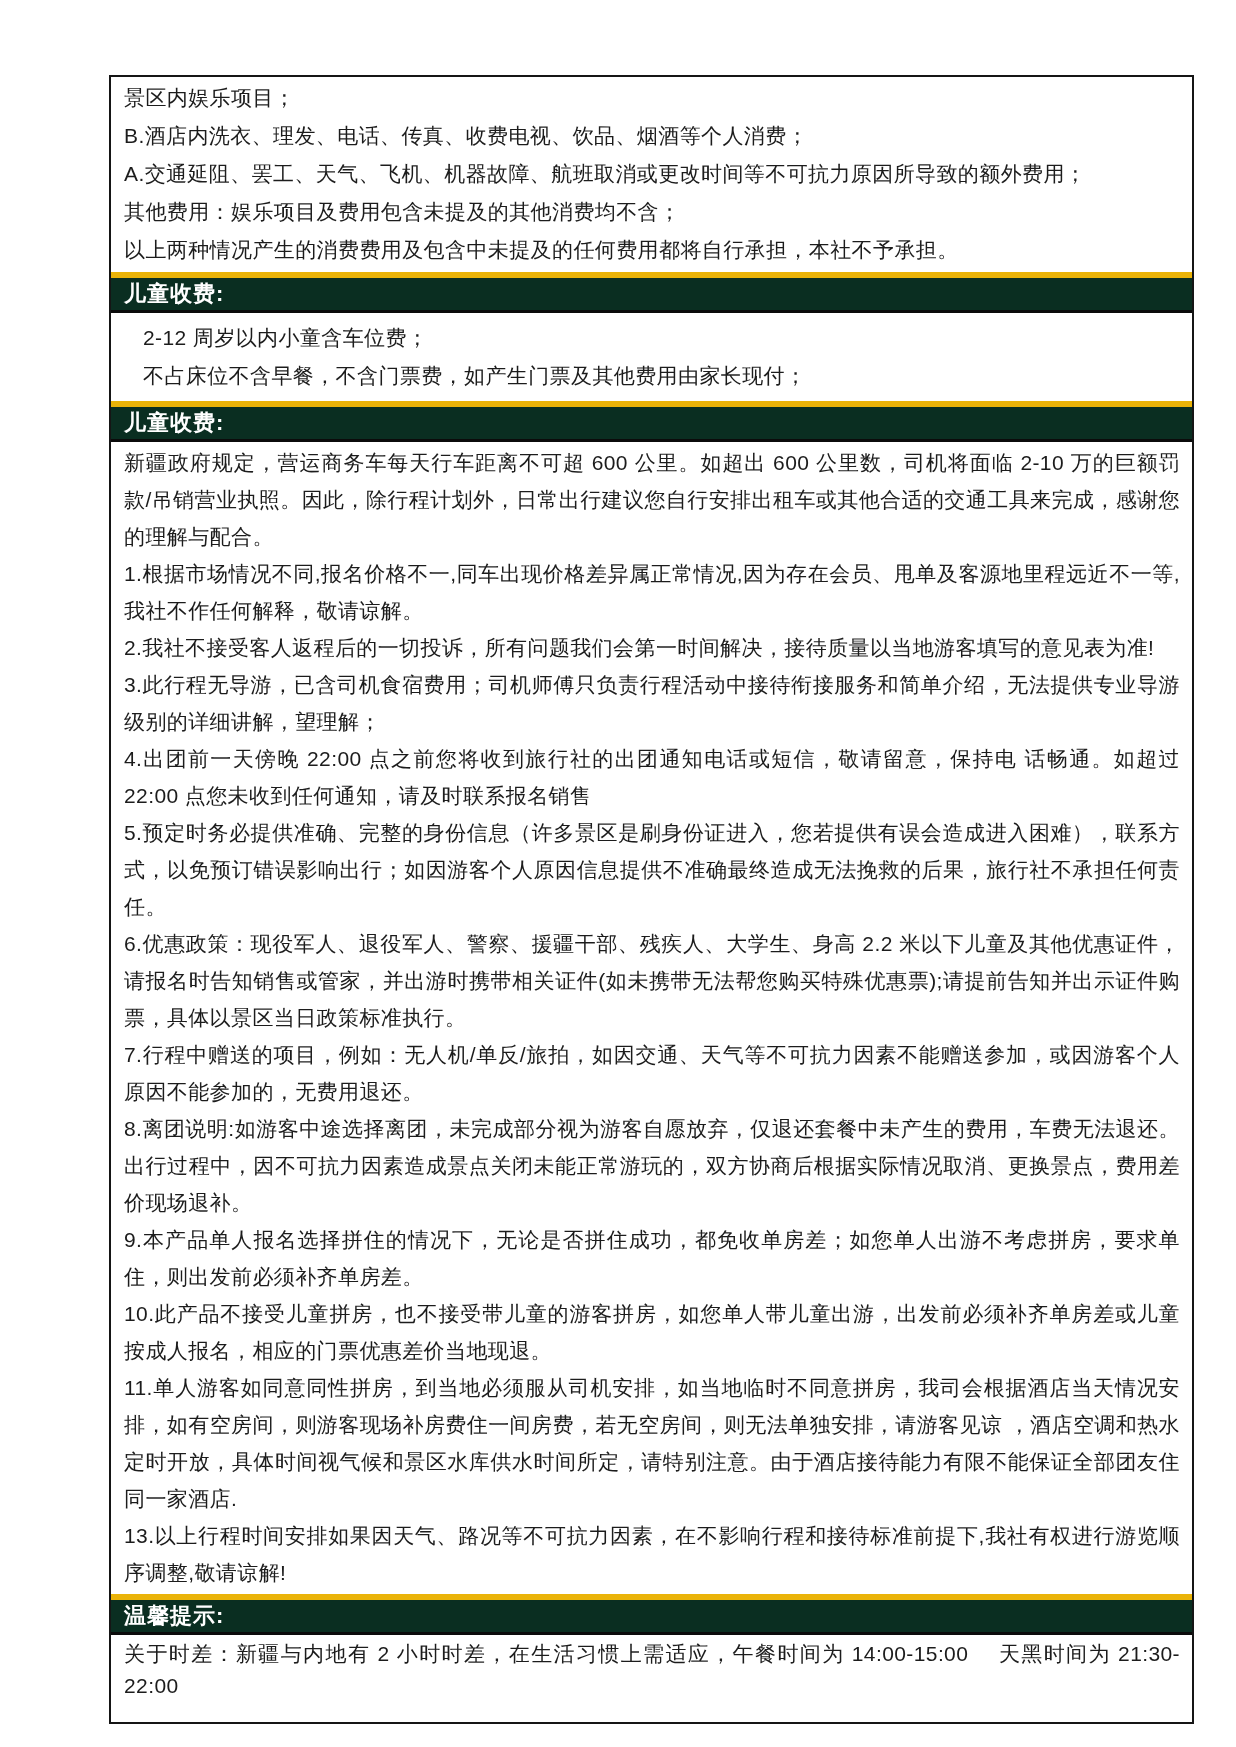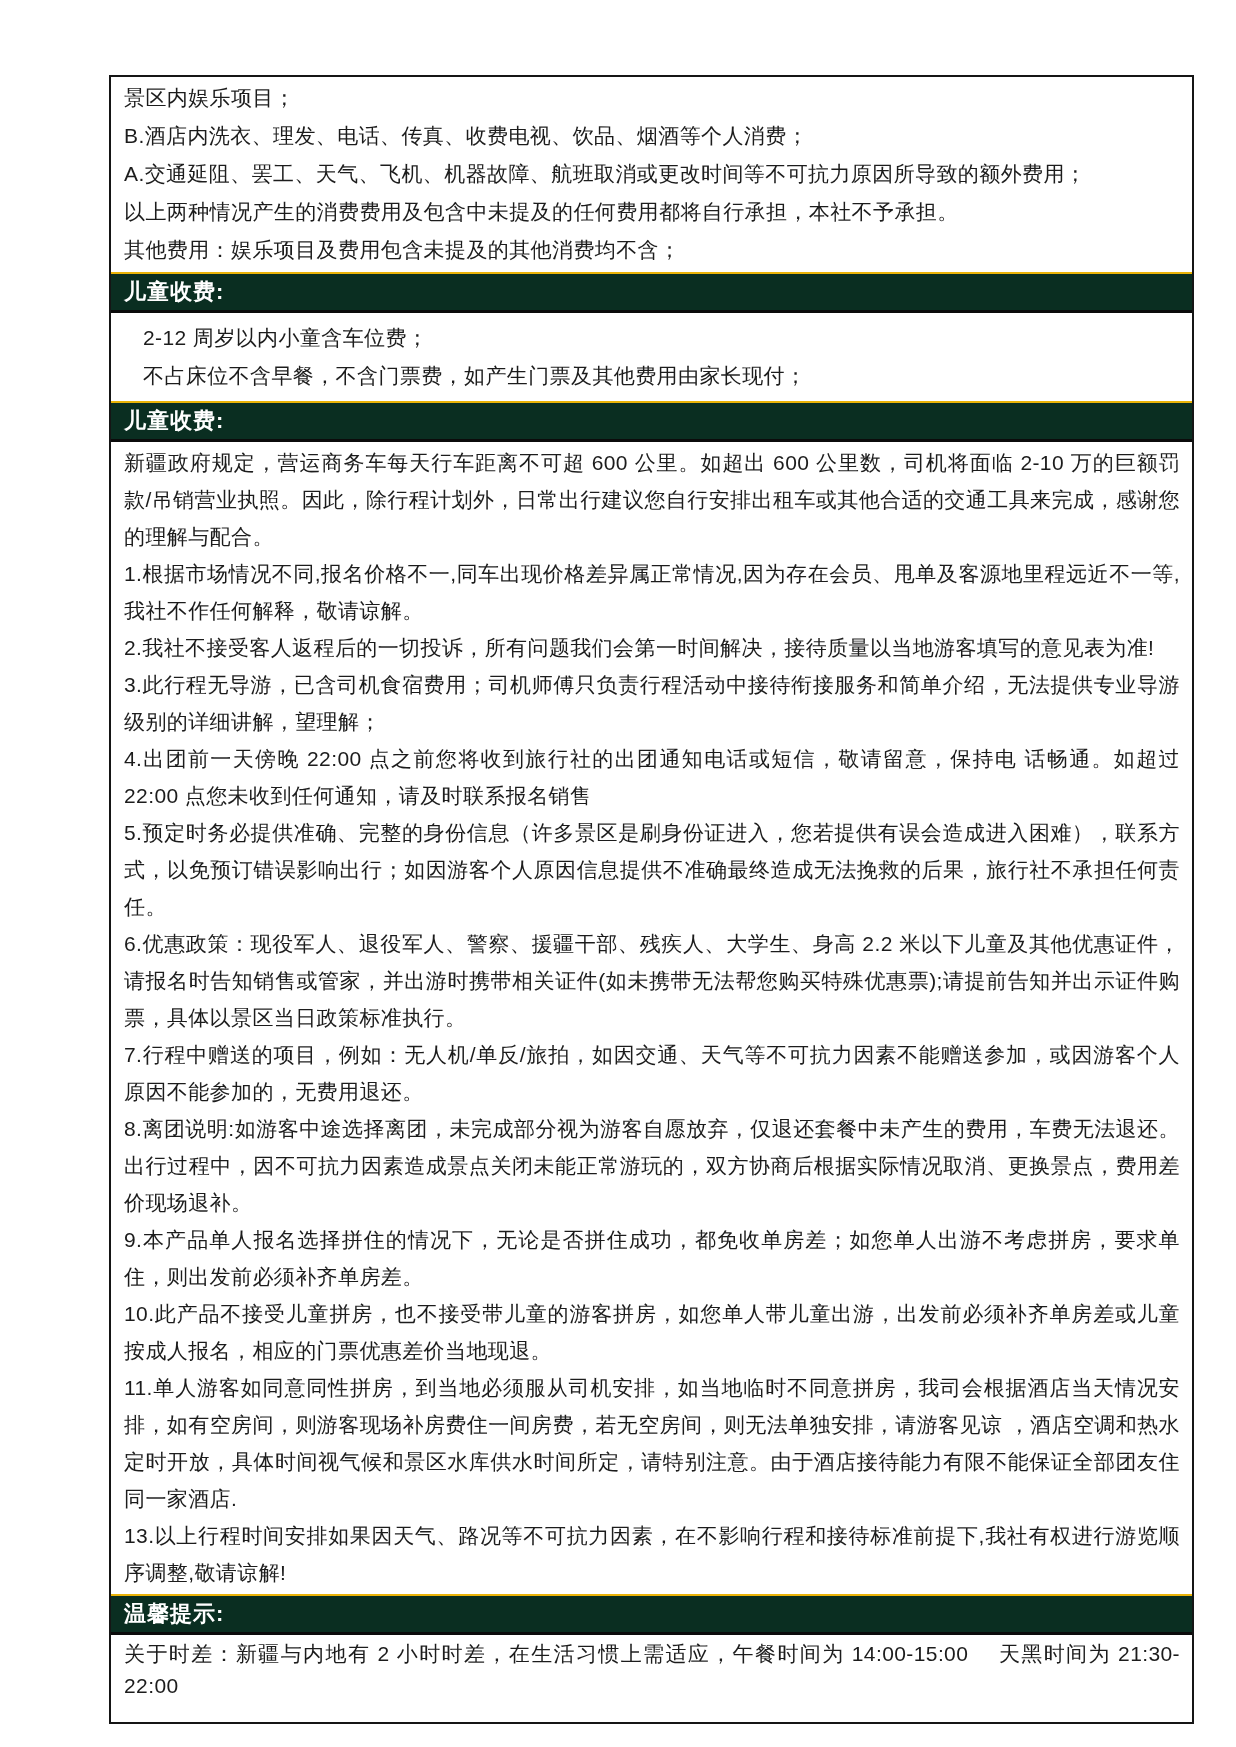--- a/index.html
+++ b/index.html
@@ -17,21 +17,21 @@
     position: absolute;
     left: 73px;
     top: 75px;
     width: 1085px;
     border: 2px solid #151515;
     background: #ffffff;
     margin-left: 36px;
   }
   .section-header {
     background: #0a2e21;
-    border-top: 2px solid #eab308;
+    border-top: 6px solid #eab308;
     border-bottom: 3px solid #0b0b0b;
     height: 41px;
     display: flex;
     align-items: center;
     padding-left: 13px;
   }
   .section-header span {
     color: #ffffff;
     font-size: 22px;
     font-weight: bold;
@@ -55,22 +55,22 @@
   [data-name="section-tips"] p { line-height: 32px; }
 </style>
 </head>
 <body>
 
 <div class="doc-table" id="sections-root" data-name="terms-table">
     <div data-name="section-other-fees" class="section-body">
       <p data-name="paragraph">景区内娱乐项目；</p>
       <p data-name="paragraph">B.酒店内洗衣、理发、电话、传真、收费电视、饮品、烟酒等个人消费；</p>
       <p data-name="paragraph">A.交通延阻、罢工、天气、飞机、机器故障、航班取消或更改时间等不可抗力原因所导致的额外费用；</p>
+      <p data-name="paragraph">其他费用：娱乐项目及费用包含未提及的其他消费均不含；</p>
       <p data-name="paragraph">以上两种情况产生的消费费用及包含中未提及的任何费用都将自行承担，本社不予承担。</p>
-      <p data-name="paragraph">其他费用：娱乐项目及费用包含未提及的其他消费均不含；</p>
     </div>
     <div data-name="section-header-child-fees" class="section-header">
       <span data-name="section-header-label">儿童收费:</span>
     </div>
     <div data-name="section-child-fees" class="section-body">
       <p data-name="paragraph">2-12 周岁以内小童含车位费；</p>
       <p data-name="paragraph">不占床位不含早餐，不含门票费，如产生门票及其他费用由家长现付；</p>
     </div>
     <div data-name="section-header-special-notes" class="section-header">
       <span data-name="section-header-label">儿童收费:</span>

